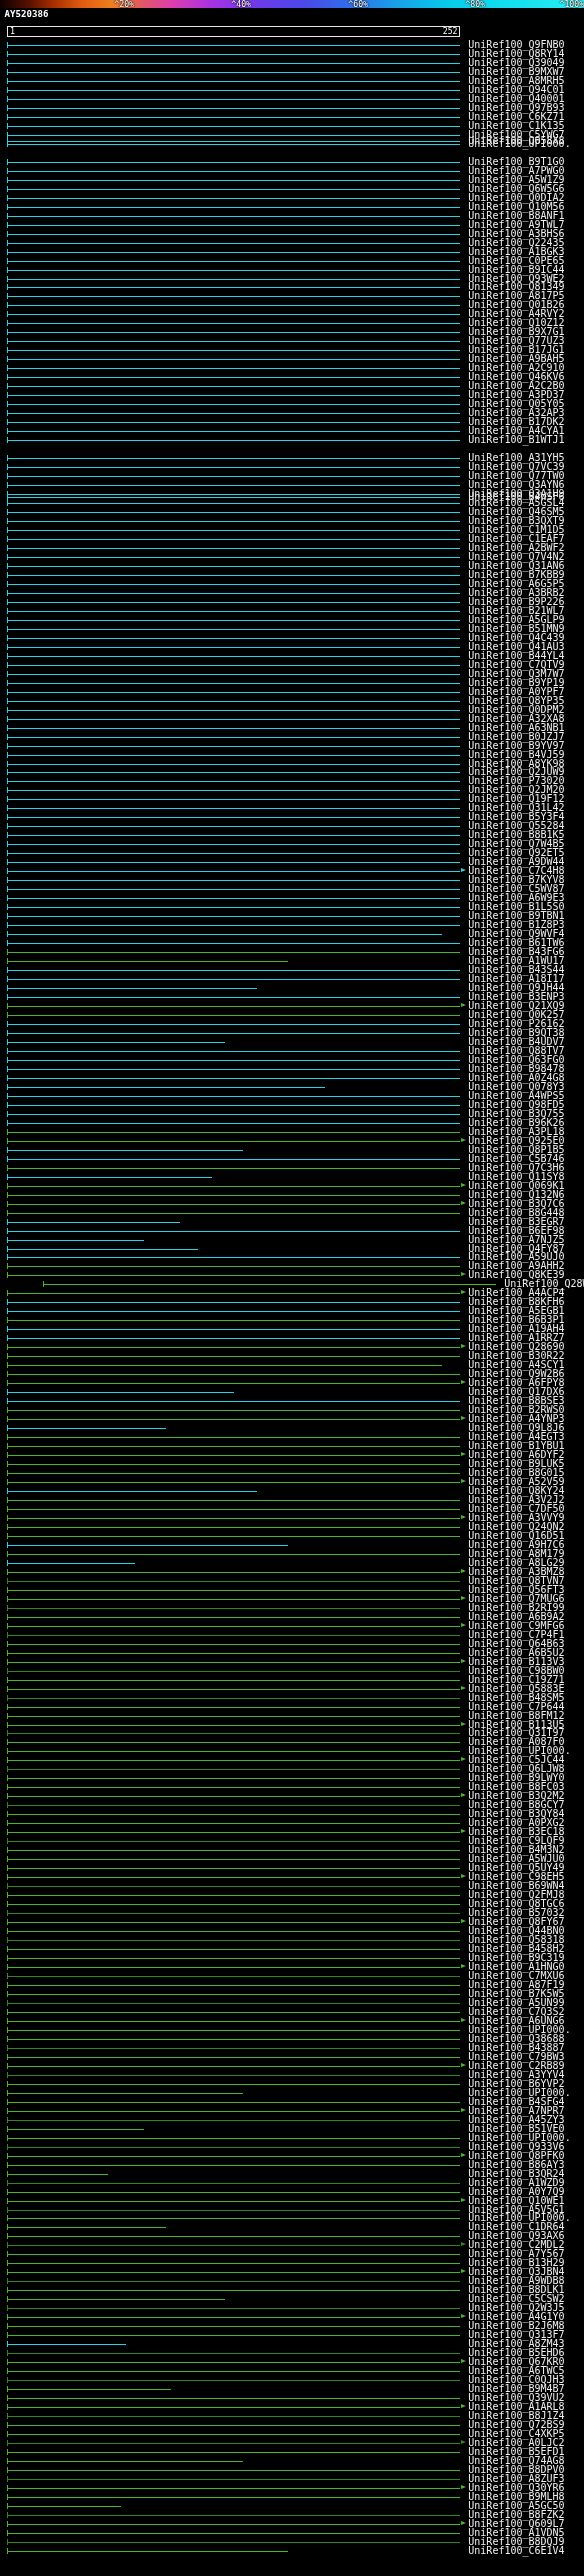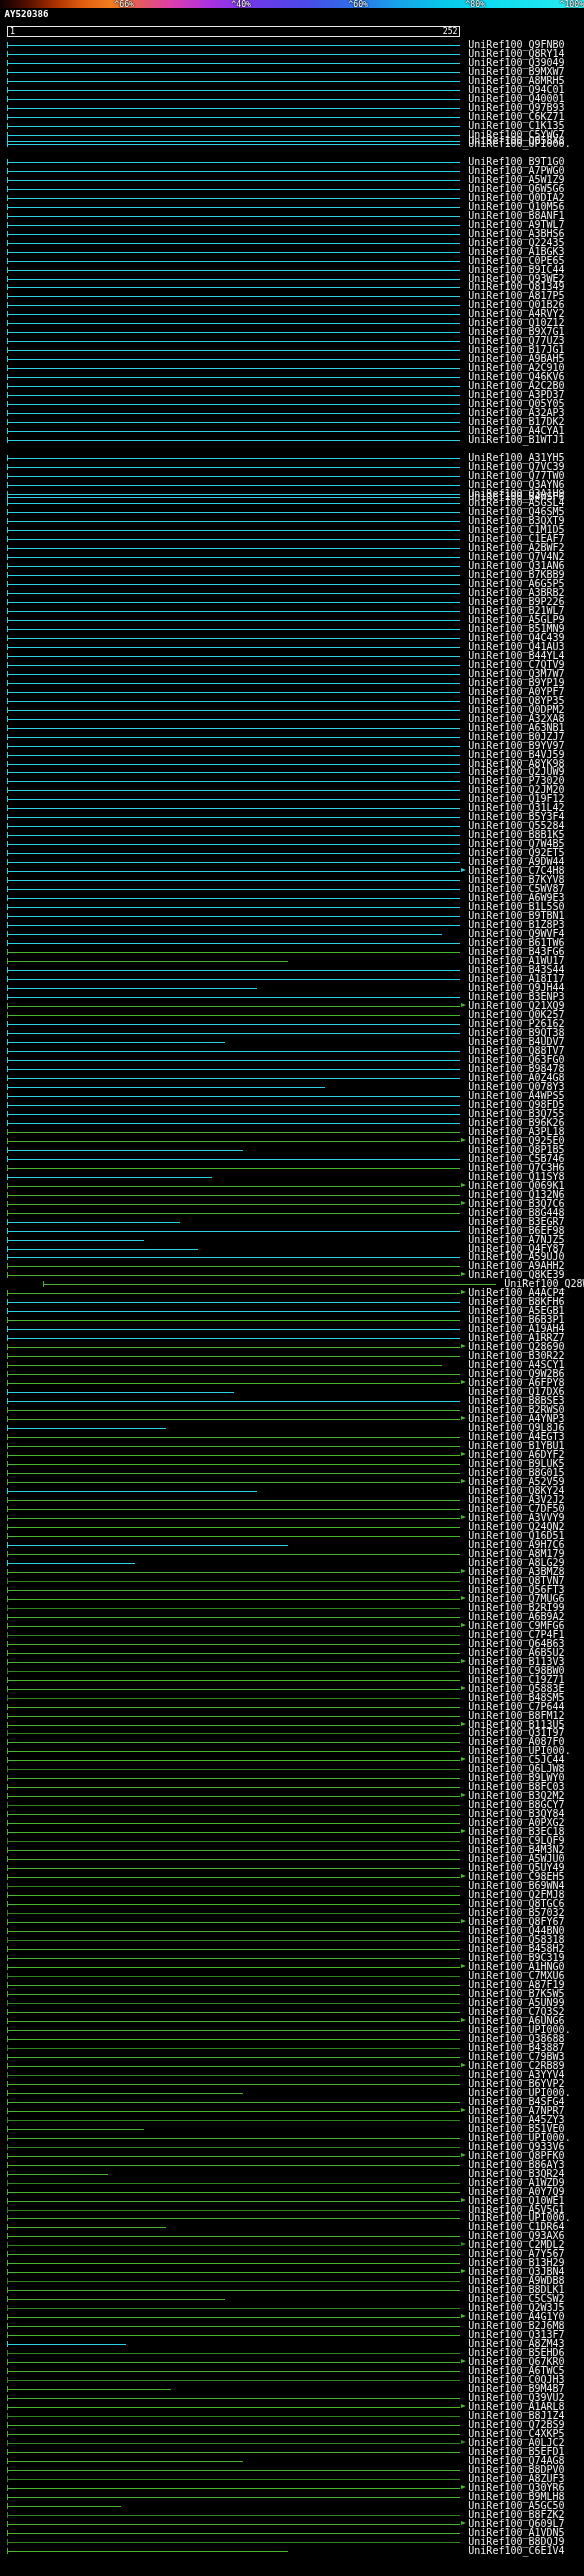--- a/index.html
+++ b/index.html
@@ -36,21 +36,21 @@
   .lgaps{position:absolute;left:3.7px;top:0;white-space:pre;}
   .lunit{position:absolute;right:3.7px;top:0;white-space:pre;}
   .dash{display:inline-block;width:14.6px;height:1.8px;background:#cfcfcf;vertical-align:middle;margin-right:3.7px;}
 </style>
 </head>
 <body>
 
 <div class="stage">
 
   <div class="scalebar">
-    <span class="stick" style="left:20%">^66%</span>
+    <span class="stick" style="left:20%">^20%</span>
     <span class="stick" style="left:40%">^40%</span>
     <span class="stick" style="left:60%">^60%</span>
     <span class="stick" style="left:80%">^80%</span>
     <span class="stick-end">^100%</span>
   </div>
 
   <div class="qtitle">AY520386</div>
 
   <div class="ruler">
     <span class="rstart">1</span>

